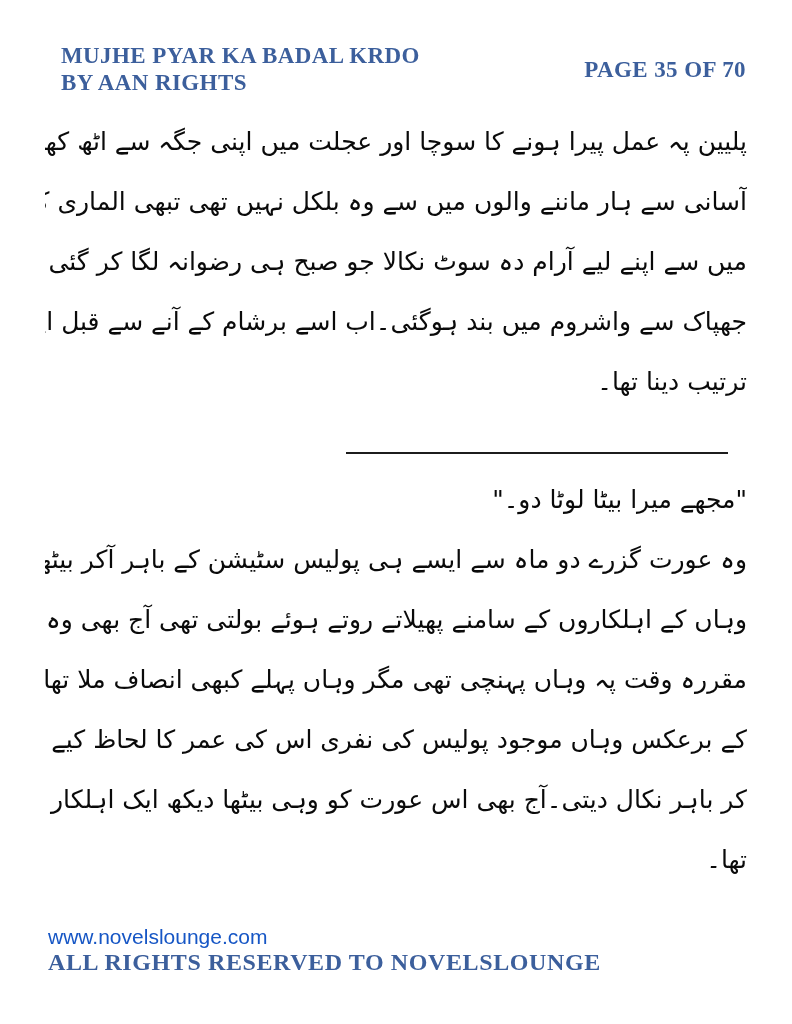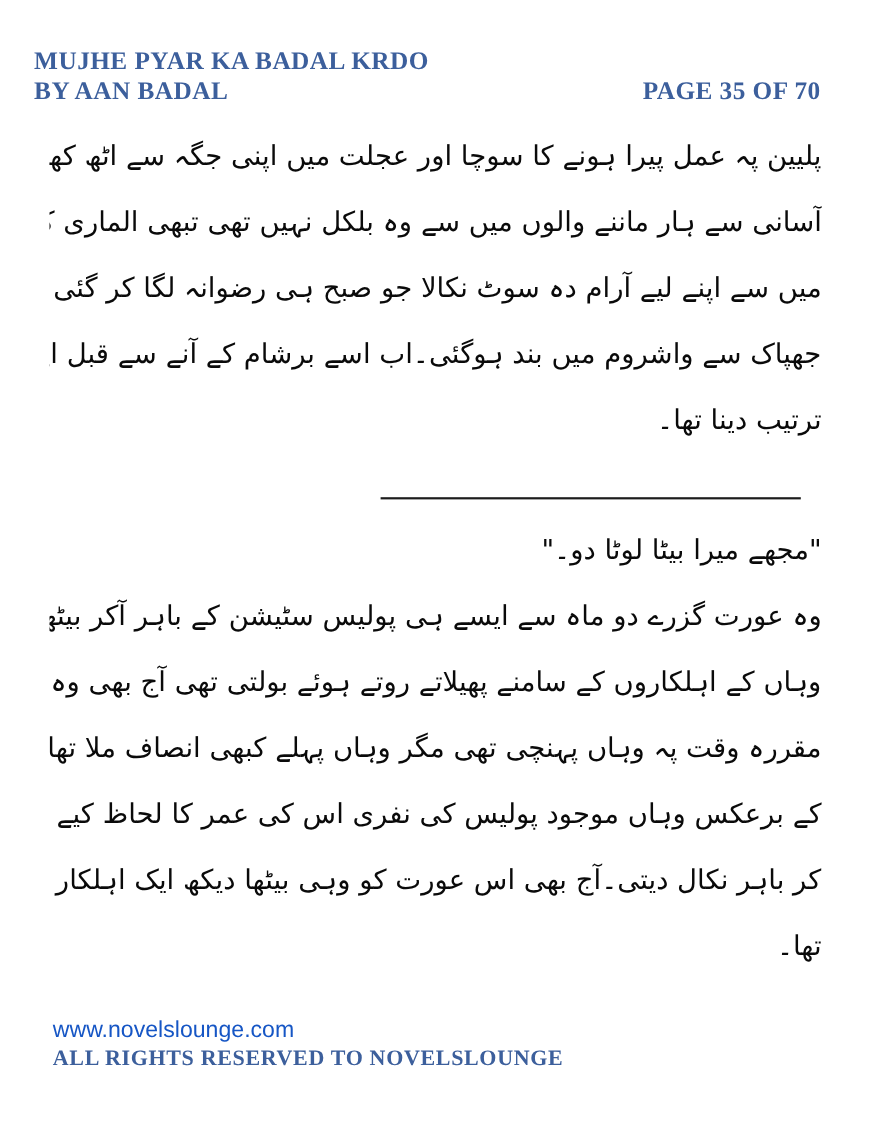--- a/index.html
+++ b/index.html
@@ -13,25 +13,25 @@
   }
   .page {
     position: absolute;
     inset: 0;
     background: #ffffff;
   }
   
   .header {
     position: absolute;
     top: 42px;
-    left: 31px;
+    left: 61px;
     right: 46px;
     display: flex;
     justify-content: space-between;
-    align-items: flex-end;
+    align-items: center;
   }
   .deco-blue {
     font-family: "Liberation Serif", serif;
     font-weight: bold;
     color: #3c5f9c;
     letter-spacing: 0.4px;
   }
   .book-title, .page-indicator {
     font-size: 23px;
     line-height: 27px;
@@ -81,34 +81,34 @@
   }
   .website-link {
     display: inline-block;
     font-family: "Liberation Sans", sans-serif;
     font-size: 21px;
     line-height: 26px;
     color: #1656c5;
     cursor: pointer;
   }
   .rights-notice {
-    font-size: 20px;
+    font-size: 24px;
     line-height: 25px;
     letter-spacing: 0.6px;
   }
 </style>
 </head>
 <body>
 
 <div class="page">
 
   <div class="header">
     <div>
       <div class="deco-blue book-title">MUJHE PYAR KA BADAL KRDO</div>
-      <div class="deco-blue author-name">BY AAN BADAL</div>
+      <div class="deco-blue author-name">BY AAN RIGHTS</div>
     </div>
     <div class="deco-blue page-indicator">PAGE 35 OF 70</div>
   </div>
 
   <div class="content">
 
     <div>
       <div class="uline">پلیین پہ عمل پیرا ہونے کا سوچا اور عجلت میں اپنی جگہ سے اٹھ کھڑی ہوئی۔اتنی</div>
       <div class="uline">آسانی سے ہار ماننے والوں میں سے وہ بلکل نہیں تھی تبھی الماری کھولتے اس</div>
       <div class="uline">میں سے اپنے لیے آرام دہ سوٹ نکالا جو صبح ہی رضوانہ لگا کر گئی تھی۔اور اسے لیتے</div>

